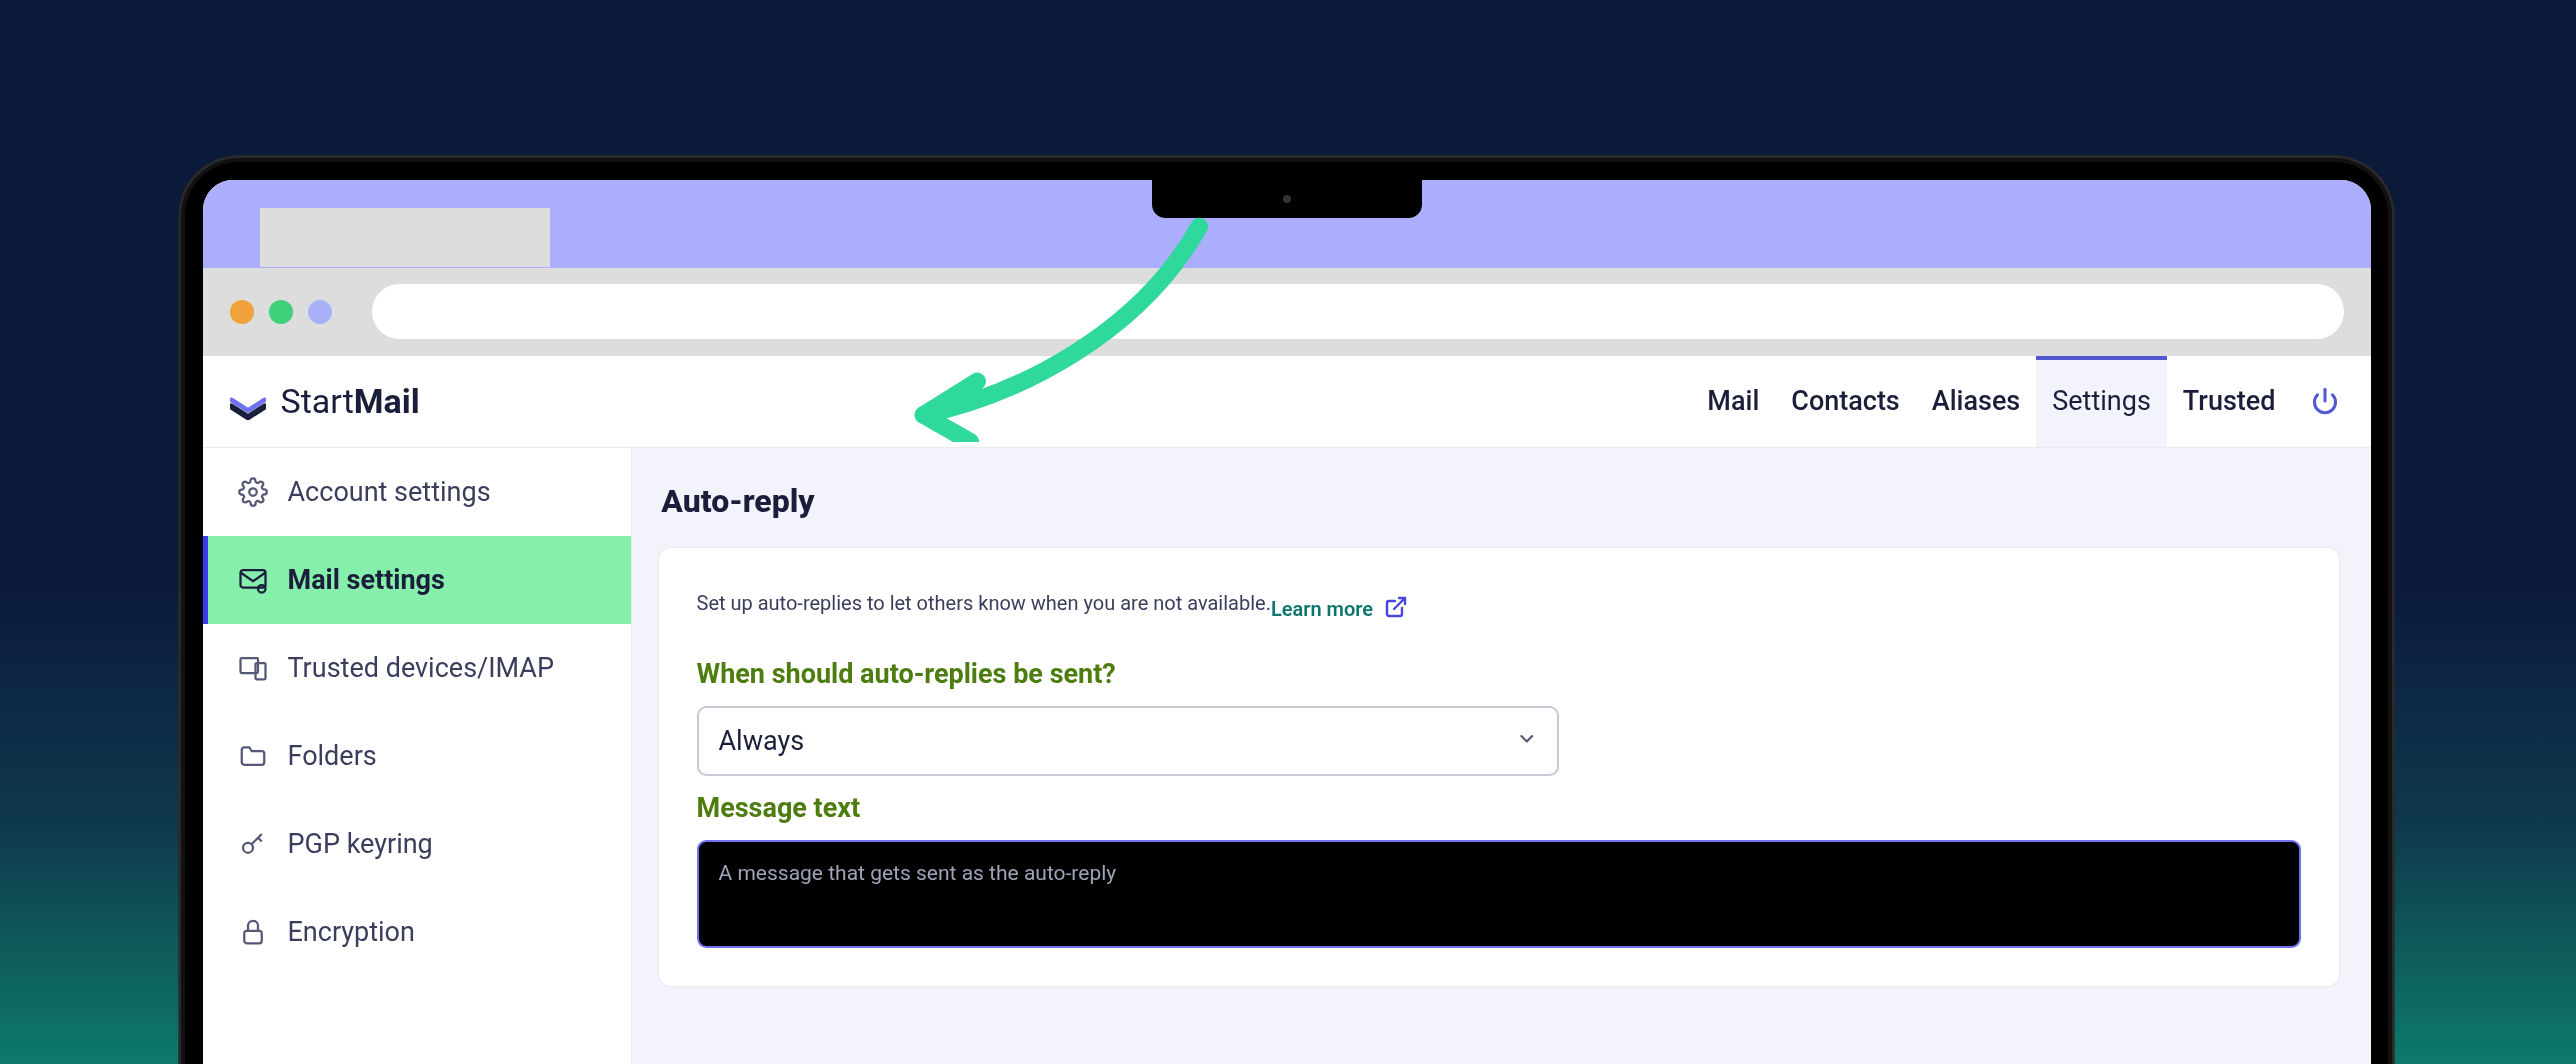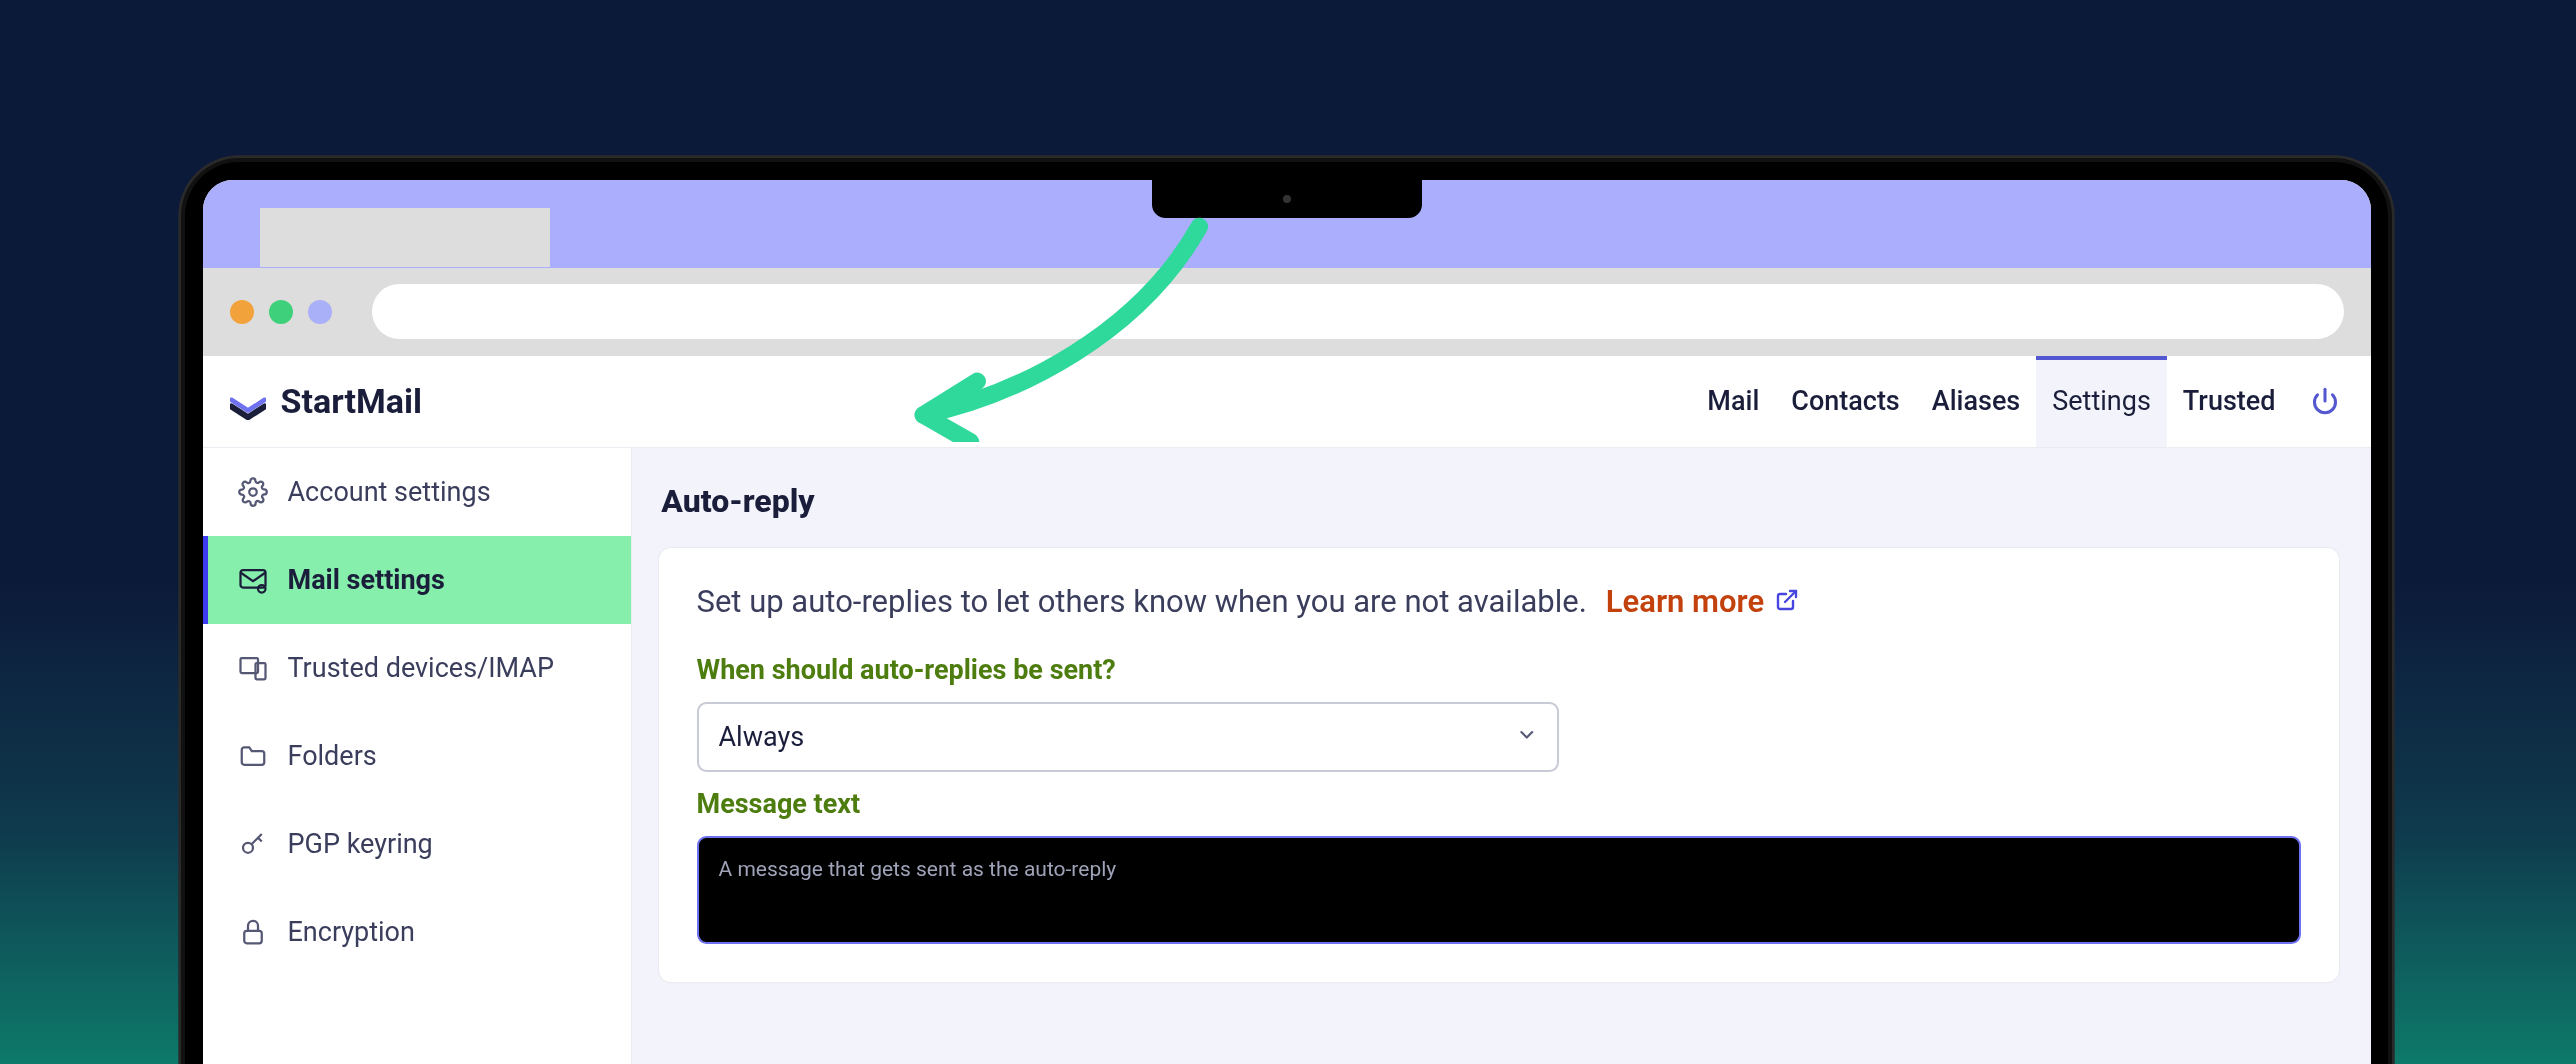--- a/index.html
+++ b/index.html
@@ -111,21 +111,21 @@
       align-items: center;
       gap: 15px;
       font-size: 34px;
       color: #1a1e3a;
     }
     .logo-icon {
       width: 36px; height: 27px;
       position: relative;
     }
     .logo-icon svg { width: 36px; height: 27px; }
-    .logo-bold { font-weight: 700; margin-top: 40px; }
+    .logo-bold { font-weight: 400; margin-top: 40px; }
     .logo-mail { font-weight: 700; }
     .nav {
       display: flex;
       align-items: stretch;
       gap: 0;
       height: 100%;
     }
     .nav-link {
       display: flex;
       align-items: center;
@@ -198,35 +198,35 @@
       color: #1a1e3a;
       margin: 4px 0 28px 2.7px;
     }
     .card {
       background: #fff;
       border-radius: 12px;
       padding: 35px 38px;
       box-shadow: 0 0 0 1.3px #ebecf2;
     }
     .card-desc {
-      font-size: 31px;
+      font-size: 20px;
       color: #3a3e5c;
       display: flex;
       align-items: center;
-      gap: 19px;
       margin-bottom: 34px;
       flex-wrap: wrap;
     }
     .learn-more {
-      color: #c2410c;
+      color: #0f766e;
       font-weight: 600;
       cursor: pointer;
       display: inline-flex;
       align-items: center;
       gap: 10.8px;
+      margin-top: 12px;
     }
     .field-label {
       font-size: 27px;
       font-weight: 700;
       color: #4d7c0f;
       margin-bottom: 16px;
     }
     .select {
       width: 862px;
       max-width: 100%;

